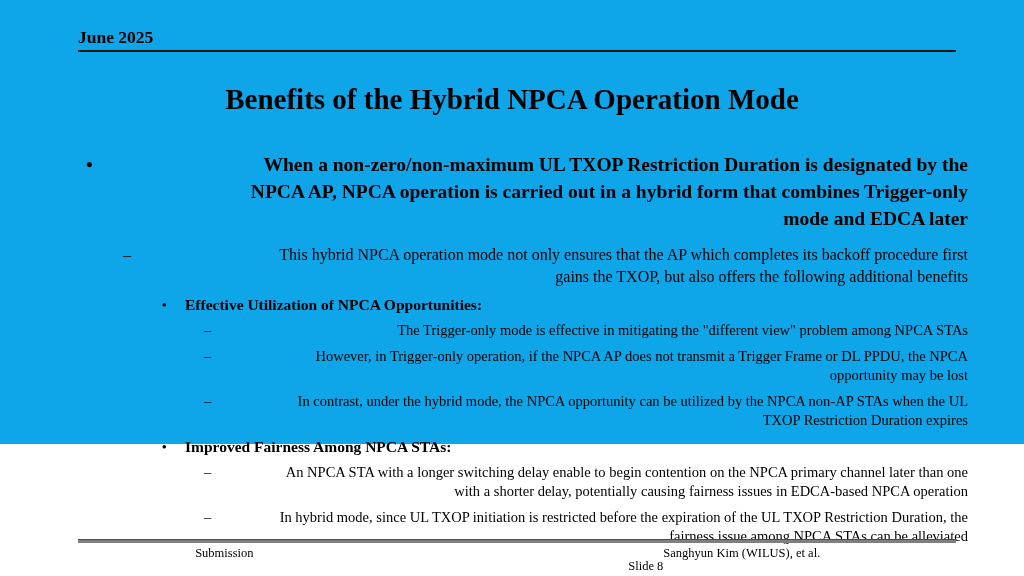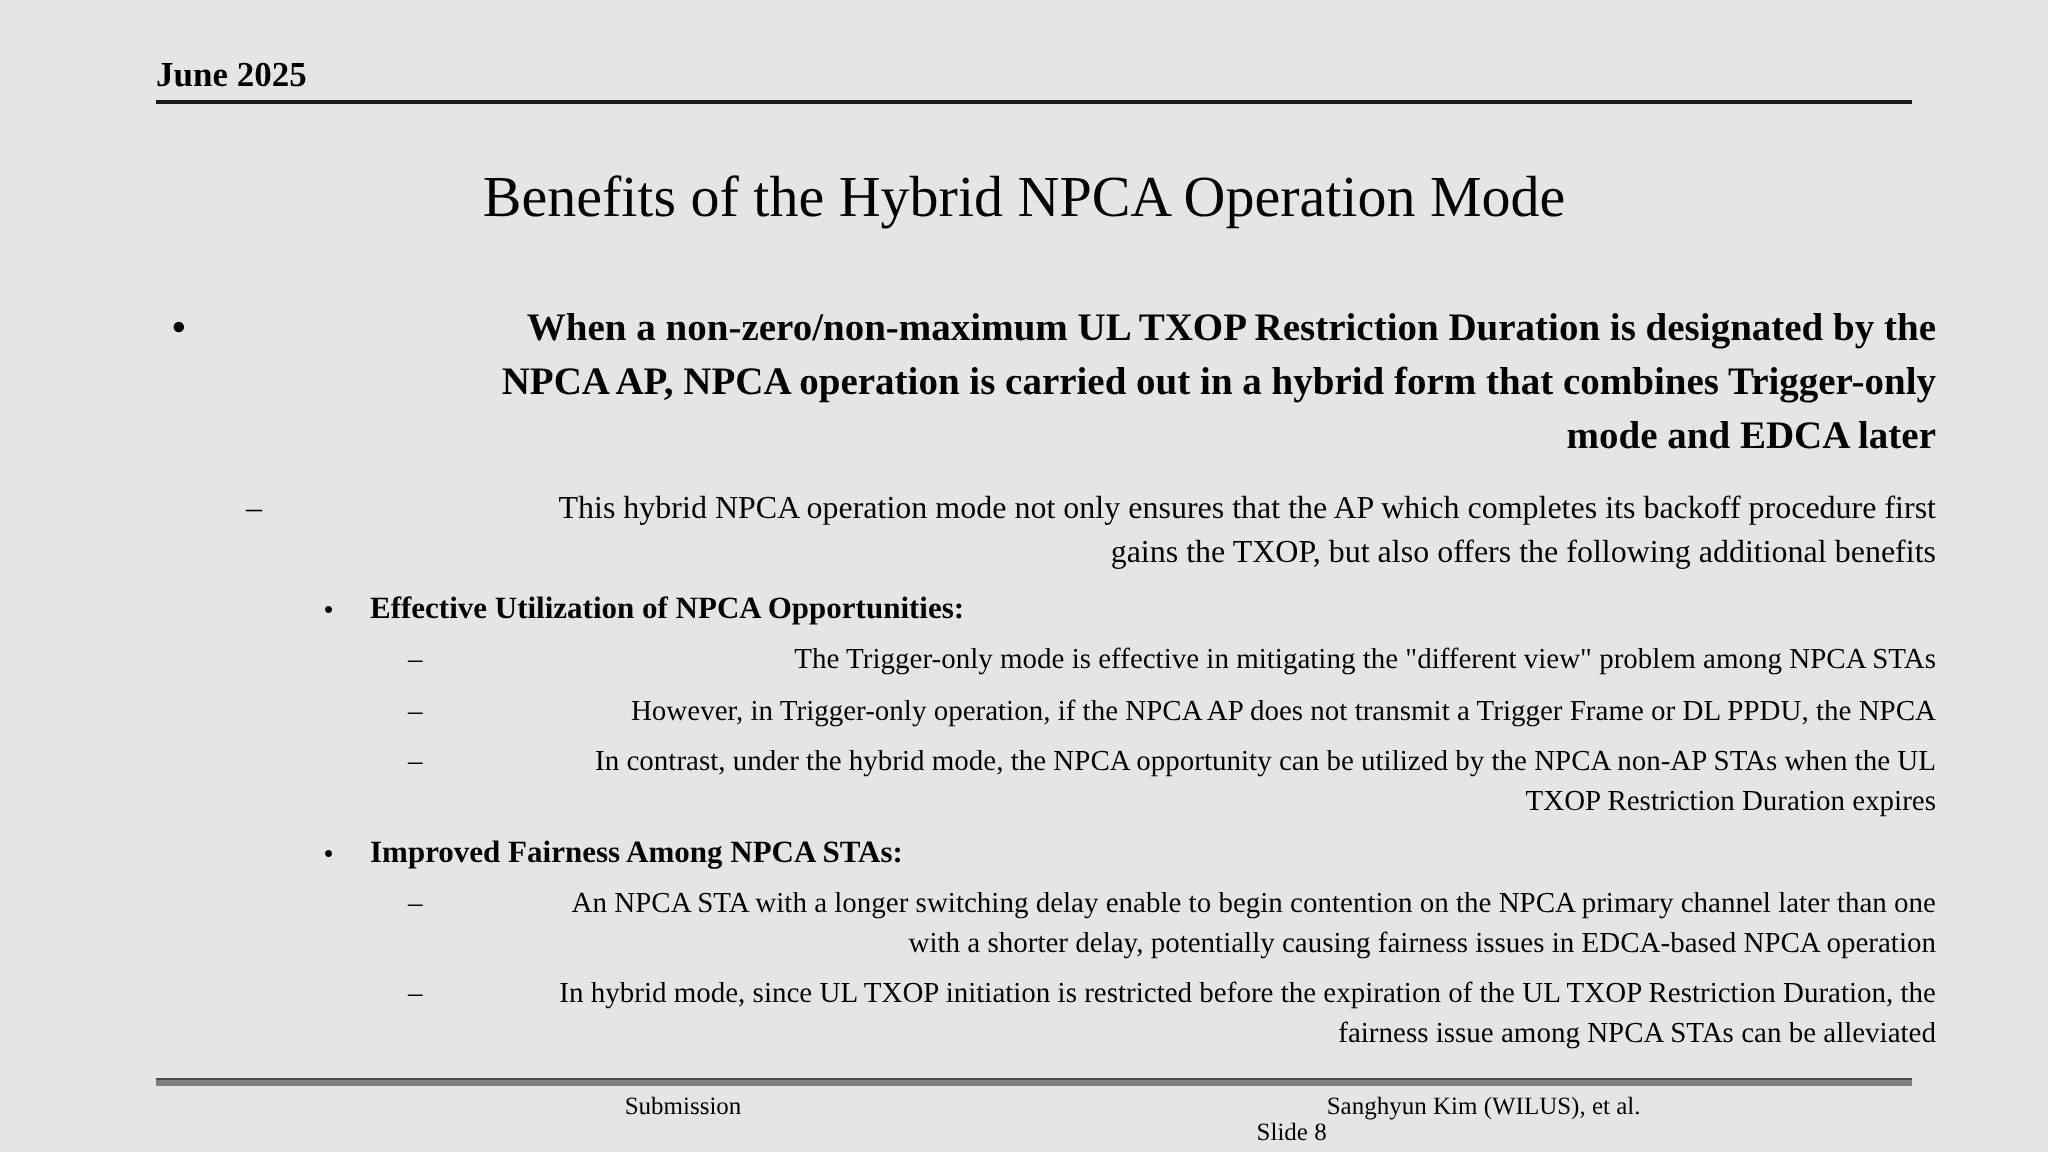--- a/index.html
+++ b/index.html
@@ -3,38 +3,38 @@
 <meta charset="utf-8">
 <style>
   html, body { margin: 0; padding: 0; }
   body {
     width: 1024px; height: 576px;
     background: #ffffff;
     color: #000000;
     font-family: "Liberation Serif", "DejaVu Serif", serif;
     overflow: hidden;
   }
-  .slide { position: relative; width: 1024px; height: 576px; background: #e5e5e5; }
+  .slide { position: relative; width: 1024px; height: 444px; background: #0ea5e9; }
 
   
   .header {
     position: absolute; top: 26px; left: 78px; right: 68px;
     display: flex; justify-content: space-between; align-items: baseline;
     font-weight: bold; font-size: 17.5px; line-height: 22px;
   }
   .header-rule {
     position: absolute; top: 50px; left: 78px; right: 68px;
     height: 2px; background: #1a1a1a;
   }
 
   
   .title {
     position: absolute; top: 82px; left: 0; width: 100%;
     margin: 0; text-align: center;
-    font-size: 29px; font-weight: normal; line-height: 34px;
+    font-size: 29px; font-weight: bold; line-height: 34px;
   }
 
   
   .body { position: absolute; top: 151px; left: 78px; right: 56px; }
   .row { display: flex; align-items: flex-start; }
   .marker { flex: 0 0 auto; }
   .text { flex: 1 1 auto; }
   .line { display: block; text-align: right; }
   .line:empty { display: none; }
 
@@ -53,21 +53,21 @@
 
   
   .footer-rule {
     position: absolute; top: 539px; left: 78px; right: 68px;
     height: 3px; background: #7f7f7f; border-top: 1px solid #4d4d4d;
   }
   .footer {
     position: absolute; top: 545px; left: 78px; right: 68px;
     display: flex; font-size: 12.5px; line-height: 16px;
   }
-  .footer .f-left  { flex: 1; text-align: right; }
+  .footer .f-left  { flex: 1; text-align: center; }
   .footer .f-center{ flex: 1; text-align: right; margin-top: 13px; }
   .footer .f-right { flex: 1; white-space: nowrap; }
 </style>
 </head>
 <body>
 
 <div class="slide">
 
   <div class="header">
     <span>June 2025</span>
@@ -105,20 +105,21 @@
       <div class="text">
         <span class="line">The Trigger-only mode is effective in mitigating the "different view" problem among NPCA STAs</span>
 
       </div>
     </div>
 
     <div class="row l4">
       <span class="marker">–</span>
       <div class="text">
         <span class="line">However, in Trigger-only operation, if the NPCA AP does not transmit a Trigger Frame or DL PPDU, the NPCA</span>
+        <span class="line">opportunity may be lost</span>
       </div>
     </div>
 
     <div class="row l4">
       <span class="marker">–</span>
       <div class="text">
         <span class="line">In contrast, under the hybrid mode, the NPCA opportunity can be utilized by the NPCA non-AP STAs when the UL</span>
         <span class="line">TXOP Restriction Duration expires</span>
       </div>
     </div>

